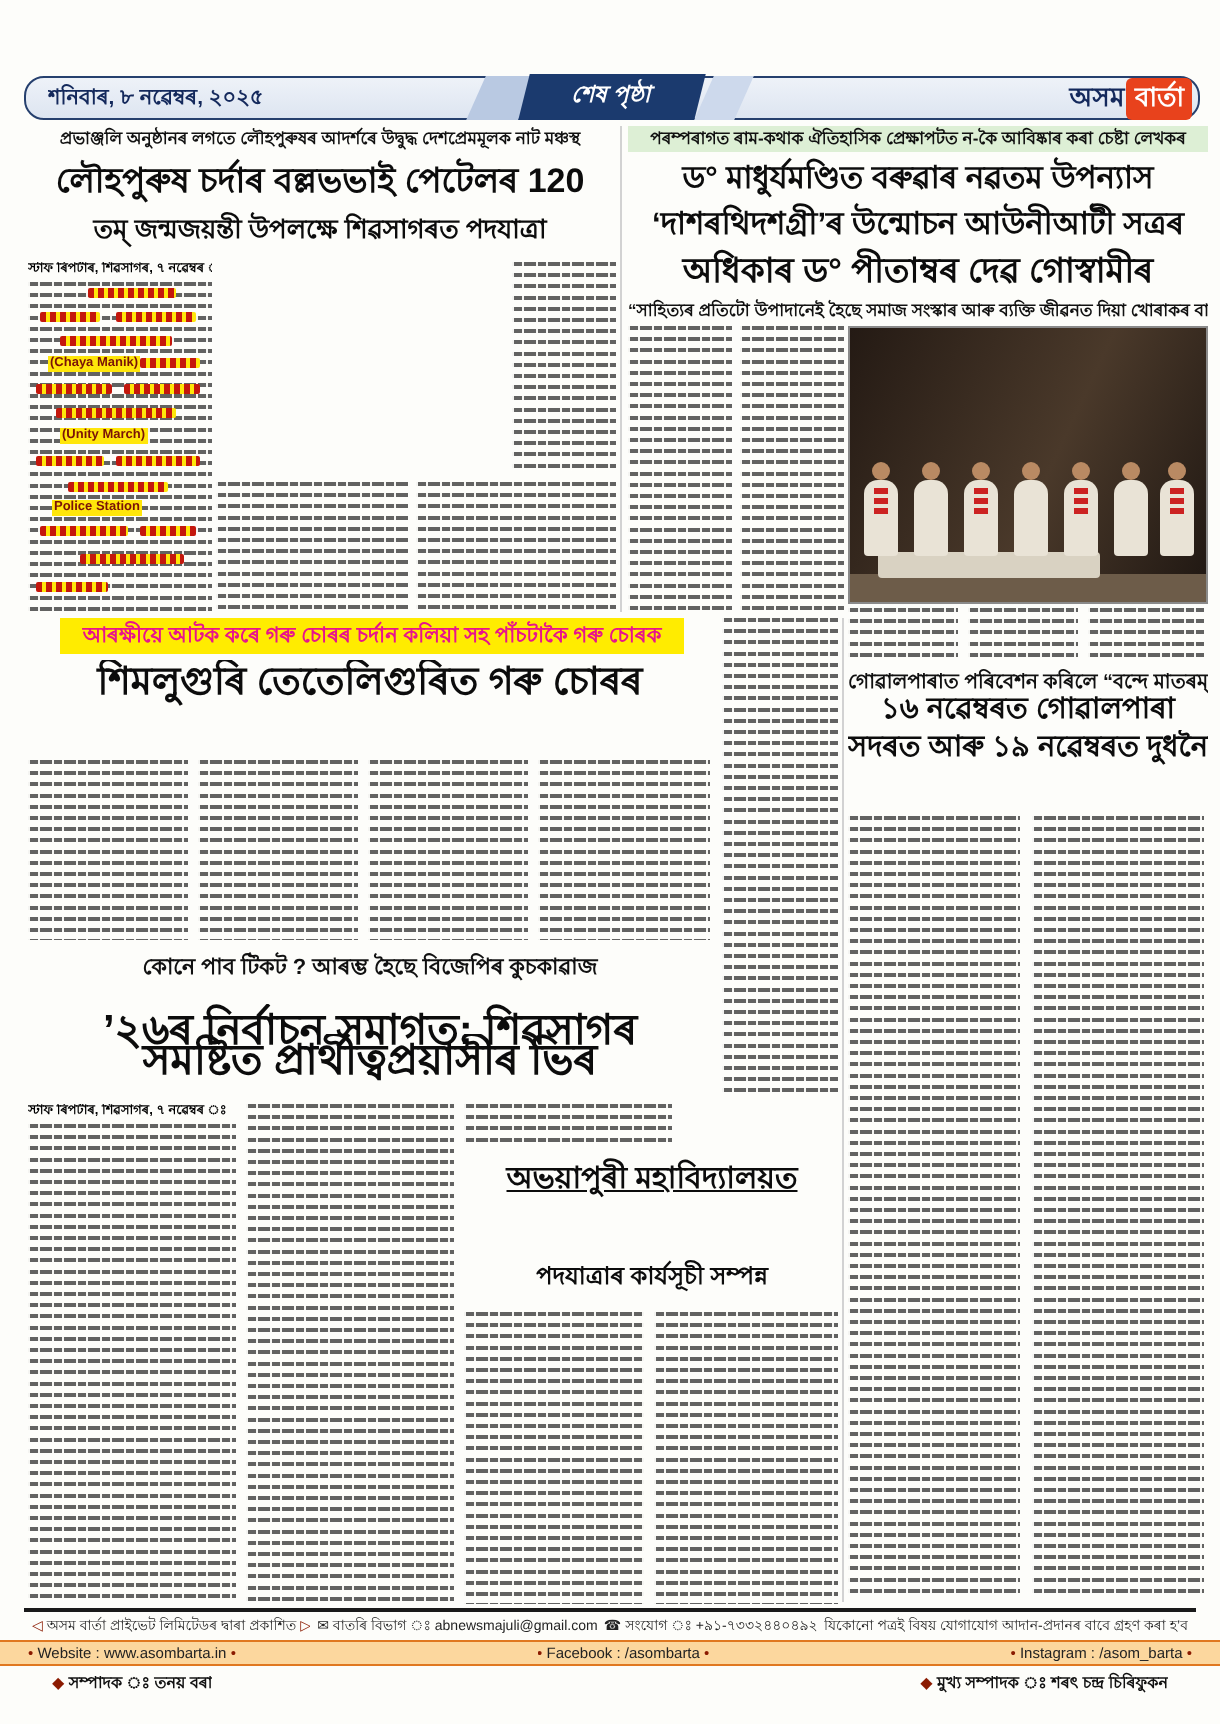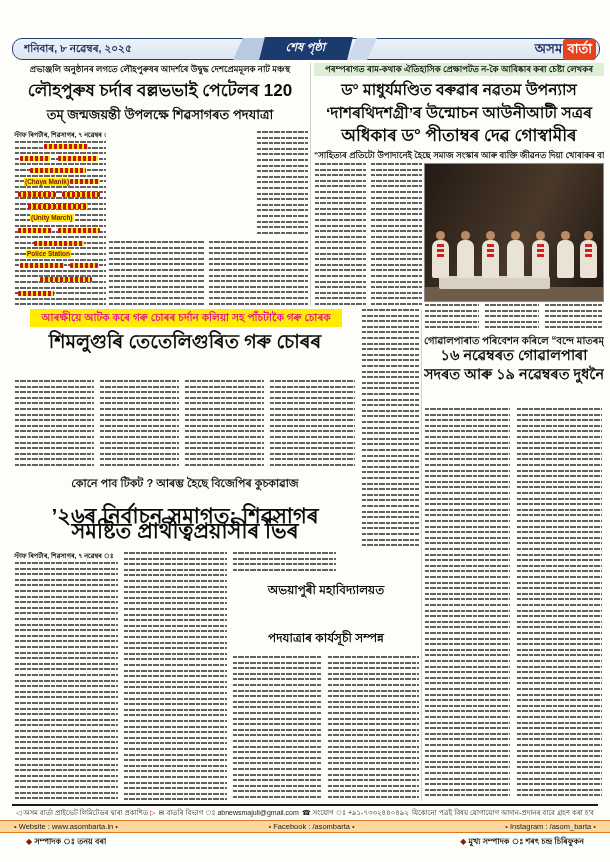--- a/index.html
+++ b/index.html
@@ -187,21 +187,21 @@
 
   <div class="abs bold ctr nowrap" style="left:12px;top:475px;width:346px;font-size:11px;">কোনে পাব টিকট ? আৰম্ভ হৈছে বিজেপিৰ কুচকাৱাজ</div>
   <div class="abs hl ctr nowrap" style="left:12px;top:490px;width:346px;font-size:21px;line-height:27px;margin-top:12px;">’২৬ৰ নিৰ্বাচন সমাগত; শিৱসাগৰ</div>
   <div class="abs hl ctr nowrap" style="left:12px;top:517px;width:346px;font-size:21px;line-height:27px;">সমষ্টিত প্ৰাৰ্থীত্বপ্ৰয়াসীৰ ভিৰ</div>
 
   <div class="abs dateline nowrap" style="left:14px;top:552px;width:104px;">স্টাফ ৰিপৰ্টাৰ, শিৱসাগৰ, ৭ নৱেম্বৰ ঃ</div>
   <div class="abs noise" style="left:14px;top:562px;width:104px;height:240px;"></div>
   <div class="abs noise" style="left:123px;top:552px;width:104px;height:250px;"></div>
 
   <div class="abs noise" style="left:232px;top:552px;width:104px;height:22px;"></div>
-  <div class="abs hl ctr nowrap" style="left:232px;top:578px;width:188px;font-size:12px;line-height:24px;">অভয়াপুৰী মহাবিদ্যালয়ত</div>
+  <div class="abs hl ctr nowrap" style="left:232px;top:578px;width:188px;font-size:15px;line-height:24px;text-decoration:underline;">অভয়াপুৰী মহাবিদ্যালয়ত</div>
   <div class="abs hl ctr nowrap" style="left:232px;top:626px;width:188px;font-size:12px;line-height:24px;">পদযাত্ৰাৰ কাৰ্যসূচী সম্পন্ন</div>
   <div class="abs noise" style="left:232px;top:656px;width:90px;height:146px;"></div>
   <div class="abs noise" style="left:327px;top:656px;width:92px;height:146px;"></div>
 
   <div class="vrule" style="left:310px;top:63px;height:243px;"></div>
   <div class="vrule" style="left:421px;top:309px;height:492px;"></div>
   <div class="hrule" style="left:12px;top:804px;width:586px;"></div>
 
   <div class="abs finfo" style="left:0;top:807px;width:610px;height:11px;">
     <span class="nowrap">

